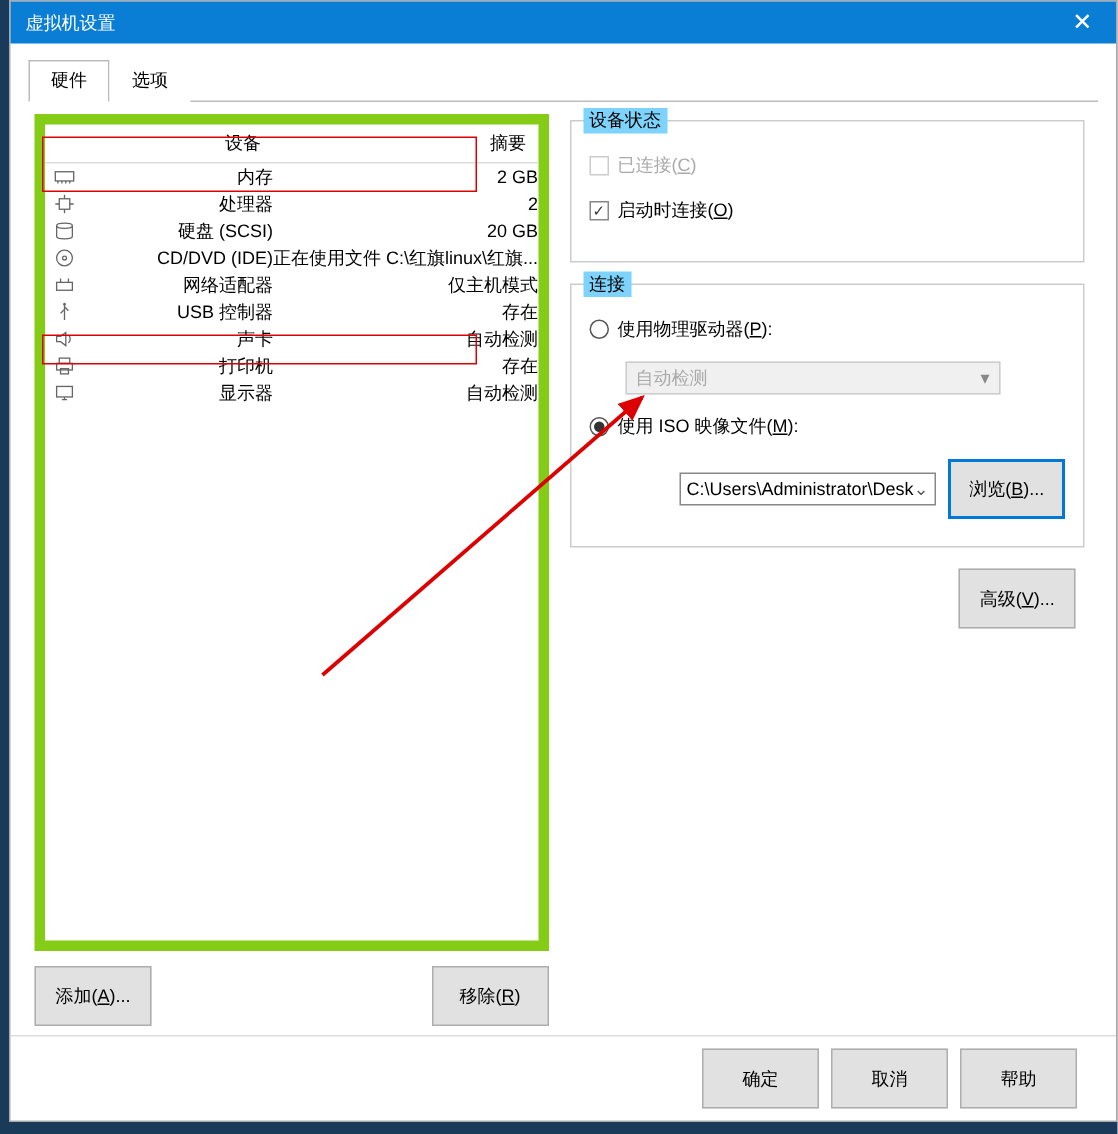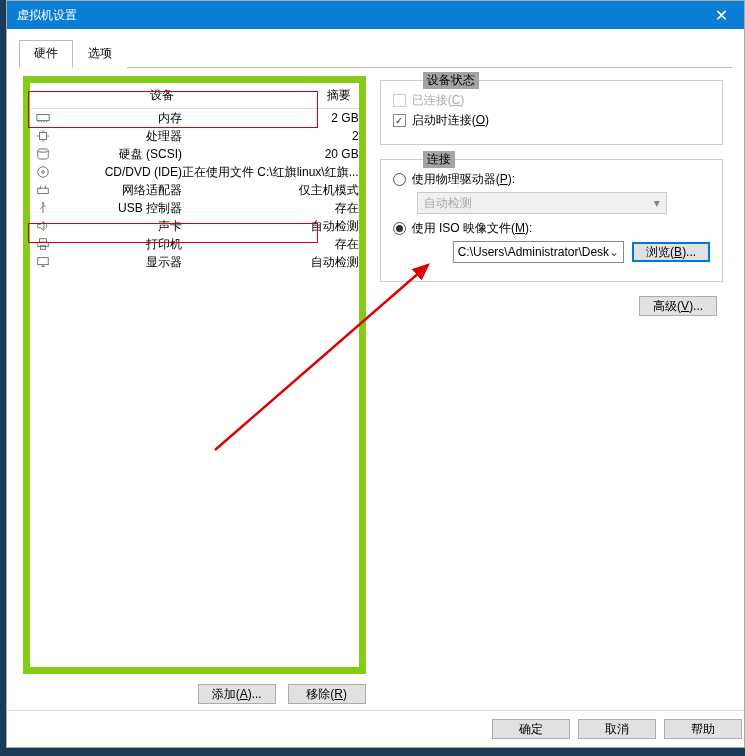--- a/index.html
+++ b/index.html
@@ -17,40 +17,40 @@
 .device-list { border: 7px solid #84cc16; flex: 1; overflow: hidden; position: relative; text-align: right; }
 .device-header { display: flex; border-bottom: 1px solid #ddd; }
 .device-header > div { padding: 4px 8px; }
 .col-device { width: 152px; }
 .col-summary { flex: 1; }
 .device-rows { position: relative; }
 .device-row { display: flex; align-items: center; height: 18px; }
 .device-row .icon-cell { width: 26px; display: flex; justify-content: center; color: #555; }
 .device-row .name-cell { width: 126px; overflow: hidden; white-space: nowrap; text-overflow: ellipsis; }
 .device-row .summary-cell { flex: 1; overflow: hidden; white-space: nowrap; text-overflow: ellipsis; }
-.left-buttons { display: flex; gap: 12px; justify-content: flex-end; padding: 10px 0 6px; }
-.btn { min-width: 78px; height: 20px; border: 1px solid #adadad; background: #e1e1e1; padding: 0 10px; display: inline-flex; align-items: center; justify-content: center; }
+.left-buttons { display: flex; gap: 12px; justify-content: space-between; padding: 10px 0 6px; }
+.btn { min-width: 78px; height: 40px; border: 1px solid #adadad; background: #e1e1e1; padding: 0 10px; display: inline-flex; align-items: center; justify-content: center; }
 .btn.focus { border: 2px solid #0078d7; }
 .right-col { flex: 1; padding: 4px 6px 0 0; }
 .group { border: 1px solid #ccc; margin-bottom: 14px; padding: 8px 12px 12px; position: relative; }
-.group-title { position: absolute; top: -9px; left: 8px; background: #a3a3a3; padding: 0 4px; margin-left: 34px; }
-.chk { display: flex; align-items: center; gap: 6px; margin: 3px 0; }
+.group-title { position: absolute; top: -9px; left: 8px; background: #7dd3fc; padding: 0 4px; }
+.chk { display: flex; align-items: center; gap: 6px; margin: 13px 0; }
 .chkbox { width: 13px; height: 13px; border: 1px solid #888; display: inline-flex; align-items: center; justify-content: center; font-size: 10px; color: #333; }
 .chkbox.disabled { border-color: #ccc; color: #ccc; }
 .disabled-text { color: #aaa; }
 .radio { width: 13px; height: 13px; border: 1px solid #555; border-radius: 50%; display: inline-flex; align-items: center; justify-content: center; }
 .radio.selected::after { content: ''; width: 7px; height: 7px; background: #333; border-radius: 50%; }
 .subopt { margin-left: 24px; margin-top: 4px; margin-bottom: 6px; }
 .select-mock { width: 250px; height: 22px; border: 1px solid #ccc; background: #f0f0f0; color: #aaa; padding: 0 6px; display: flex; align-items: center; justify-content: space-between; }
 .select-mock::after { content: '▾'; color: #888; }
 .path-row { display: flex; gap: 8px; align-items: center; }
 .path-input { flex: 1; height: 22px; border: 1px solid #888; padding: 0 4px; display: flex; align-items: center; justify-content: space-between; background: #fff; margin-left: 36px; }
 .path-input::after { content: '⌄'; color: #555; }
 .adv-row { display: flex; justify-content: flex-end; margin-top: 8px; padding-right: 6px; }
-.footer { border-top: 1px solid #ddd; padding: 8px 2px; display: flex; justify-content: flex-end; gap: 8px; }
+.footer { border-top: 1px solid #ddd; padding: 8px 26px; display: flex; justify-content: flex-end; gap: 8px; }
 u { text-decoration: underline; }
 
 
 .overlay { position: absolute; inset: 0; pointer-events: none; }
 .redbox { position: absolute; border: 1px solid #d00; }
 .arrow-svg { position: absolute; }
 svg.icon { width: 14px; height: 14px; }
 </style>
 </head>
 <body>

